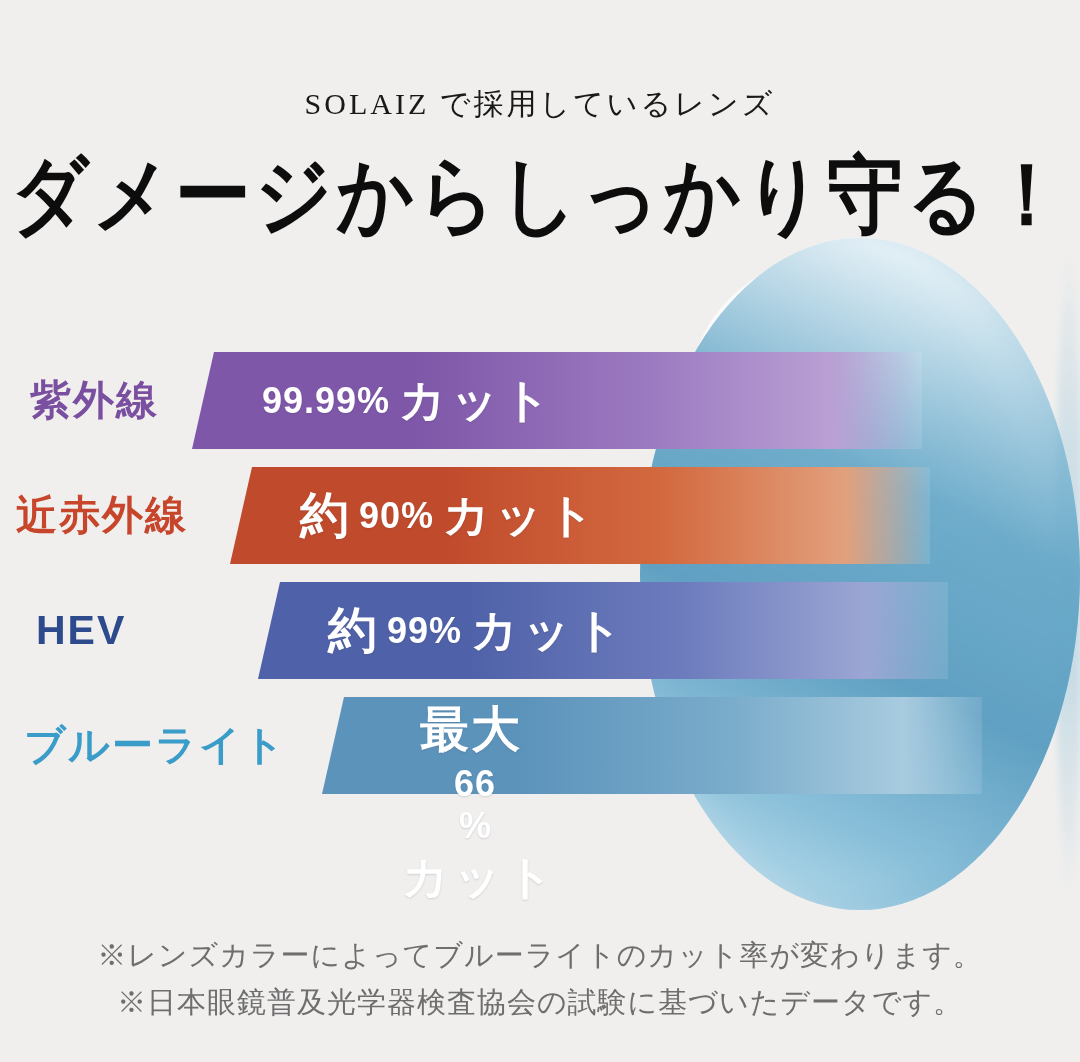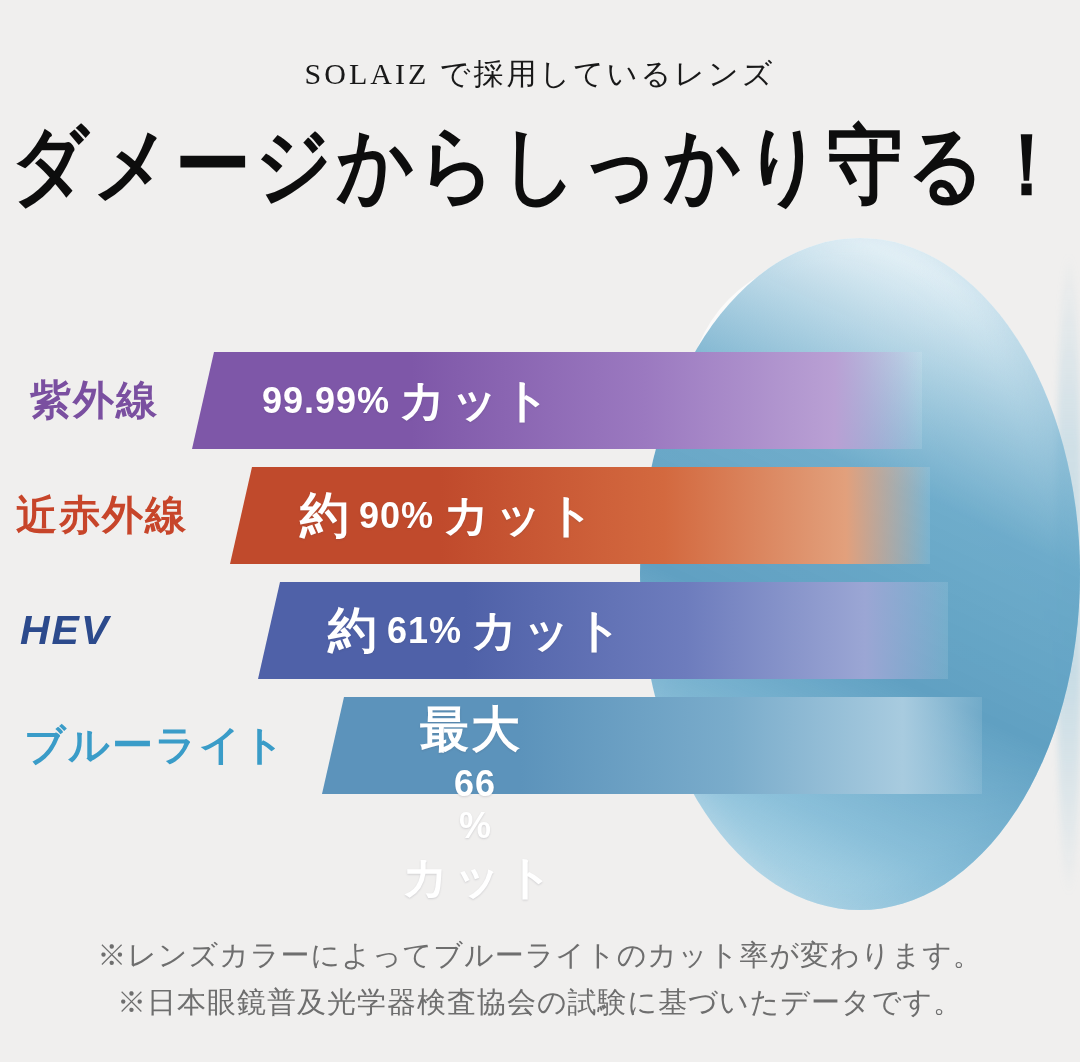--- a/index.html
+++ b/index.html
@@ -17,21 +17,21 @@
   }
 
   
   .header {
     position: absolute;
     top: 0; left: 0; right: 0;
     text-align: center;
     user-select: none;
   }
   .eyebrow {
-    margin-top: 54px;
+    margin-top: 84px;
     font-family: "Liberation Serif", "DejaVu Serif", serif;
     font-size: 30px;
     letter-spacing: 3px;
     color: #191919;
     white-space: nowrap;
   }
   .headline {
     margin-top: 14px;
     font-family: "Liberation Serif", "DejaVu Serif", serif;
     font-weight: 700;
@@ -213,27 +213,27 @@
           <div class="fill" style="background: linear-gradient(90deg, rgb(192, 74, 44) 0%, rgb(192, 74, 44) 30%, rgb(211, 105, 63) 62%, rgb(226, 160, 124) 88%, rgba(255, 255, 255, 0.1) 100%);"></div>
         </div>
         <div class="bar-text" style="left: 300px;">
           <span class="pre">約</span>
           <span class="big">90</span>
           <span class="pct">%</span>
           <span class="cut">カット</span>
         </div>
       </div>
       <div class="bar-row">
-        <div class="bar-label" style="color: rgb(44, 74, 140); left: 20px; font-style: italic;">HEV</div>
+        <div class="bar-label" style="color: rgb(44, 74, 140); left: 36px;">HEV</div>
         <div class="bar-shape" style="left: 258px; width: 690px;">
           <div class="fill" style="background: linear-gradient(90deg, rgb(79, 97, 168) 0%, rgb(79, 97, 168) 30%, rgb(109, 124, 189) 62%, rgb(155, 166, 212) 88%, rgba(255, 255, 255, 0.1) 100%);"></div>
         </div>
         <div class="bar-text" style="left: 328px;">
           <span class="pre">約</span>
-          <span class="big">61</span>
+          <span class="big">99</span>
           <span class="pct">%</span>
           <span class="cut">カット</span>
         </div>
       </div>
       <div class="bar-row">
         <div class="bar-label" style="color: rgb(58, 156, 200); left: 24px;">ブルーライト</div>
         <div class="bar-shape" style="left: 322px; width: 660px;">
           <div class="fill" style="background: linear-gradient(90deg, rgb(92, 147, 187) 0%, rgb(92, 147, 187) 30%, rgb(122, 172, 203) 62%, rgb(168, 203, 223) 88%, rgba(255, 255, 255, 0.1) 100%);"></div>
         </div>
         <div class="bar-text" style="left: 392px; flex-direction: column;">

